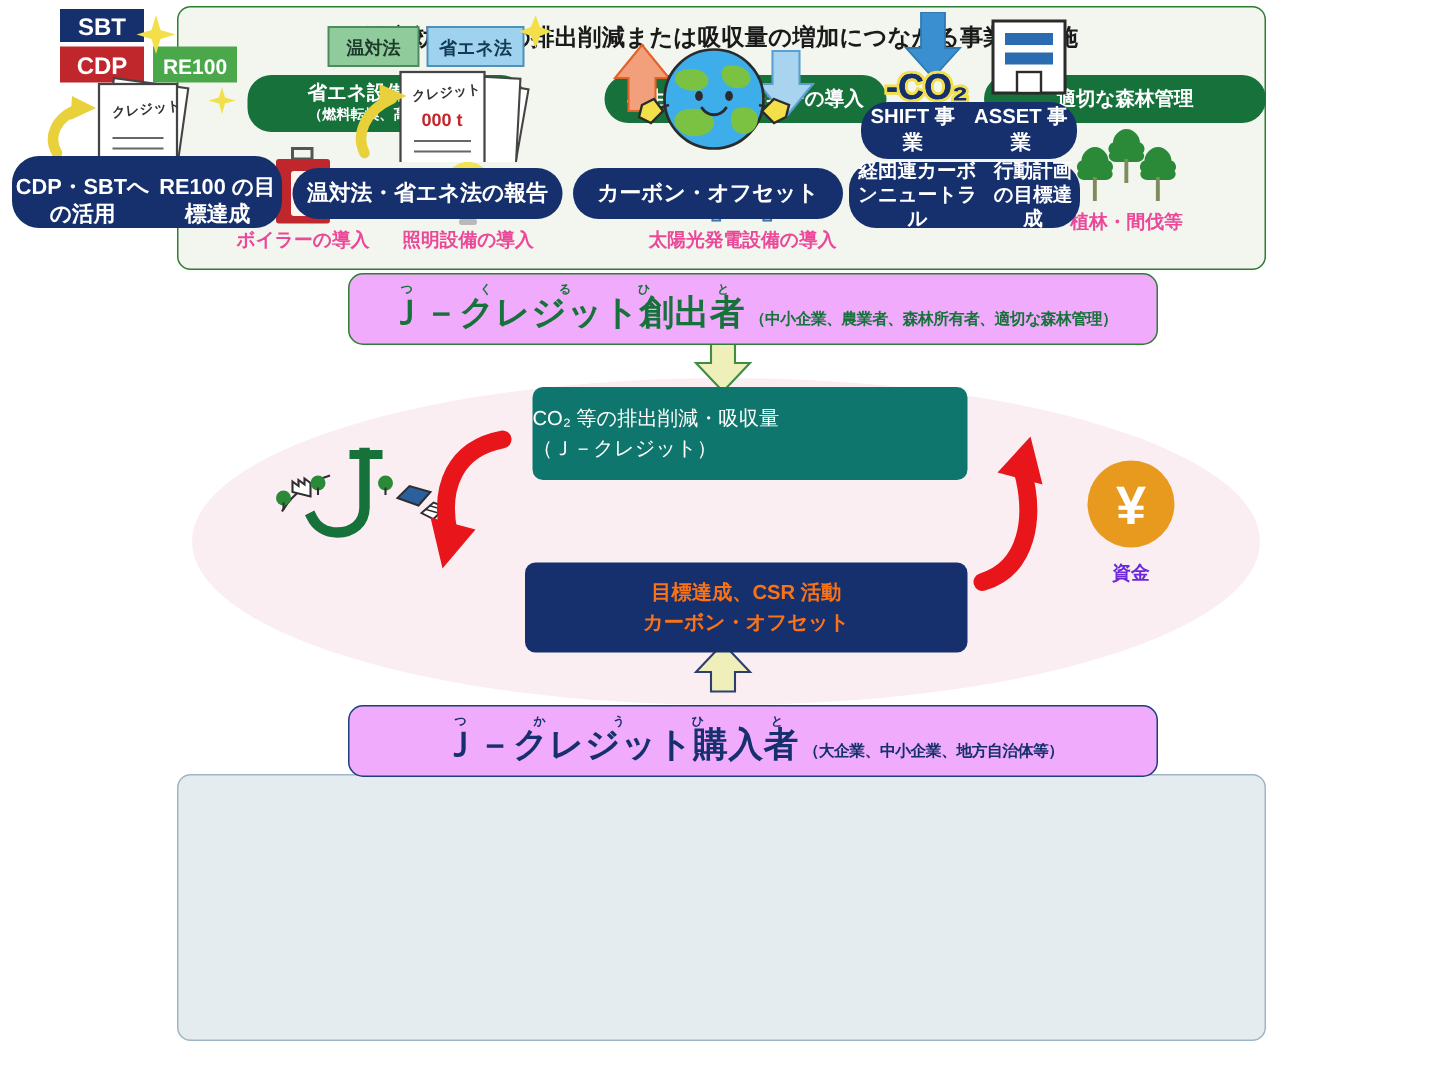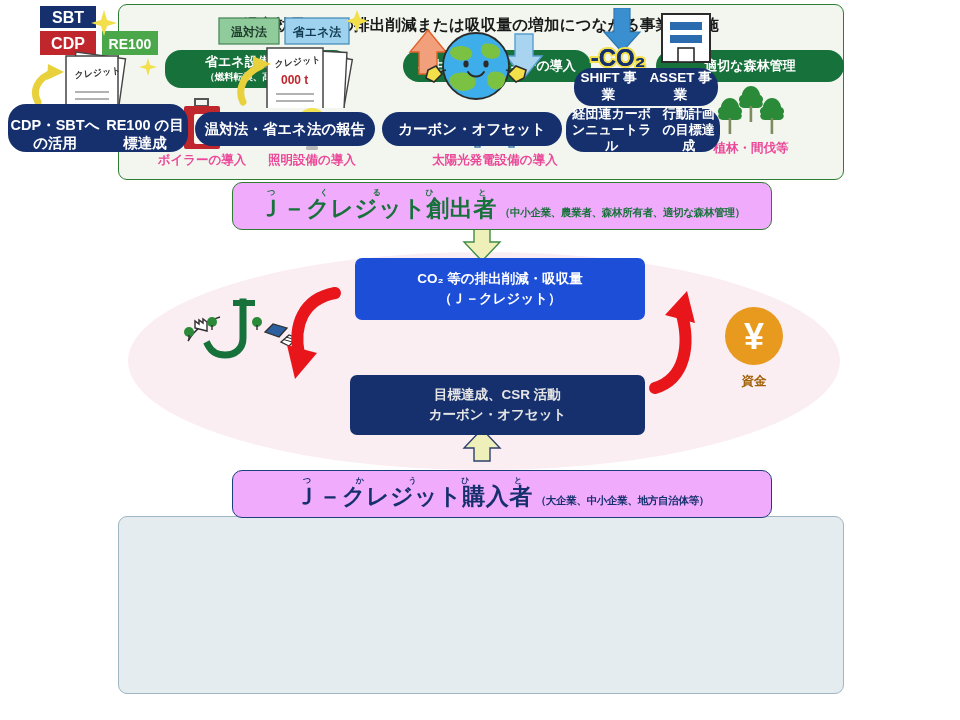--- a/index.html
+++ b/index.html
@@ -64,43 +64,43 @@
   #arrow-down-top{left:462px;top:228px;}
   #arrow-up-bottom{left:462px;top:428px;}
 
   
   #ellipse{
     position:absolute;left:128px;top:252px;width:712px;height:218px;
     background:#fbeef3;border-radius:50%;z-index:1;
   }
   #box-credit{
     position:absolute;left:355px;top:258px;width:290px;height:62px;
-    background:#1d4ed8;border-radius:7px;color:#fff;z-index:4;
-    display:flex;flex-direction:column;align-items:center;justify-content:center;
-    font-size:13.5px;font-weight:700;line-height:1.45;
+    background:#0f766e;border-radius:7px;color:#fff;z-index:4;
+    display:flex;flex-direction:column;align-items:flex-start;justify-content:center;
+    font-size:13.5px;font-weight:400;line-height:1.45;
   }
   #box-flow{
     position:absolute;left:400px;top:331px;width:200px;height:34px;
     background:#e8161b;border-radius:17px;color:#fff;z-index:4;
     display:flex;align-items:center;justify-content:center;
     font-size:16px;font-weight:700;letter-spacing:1px;
   }
   #box-goal{
     position:absolute;left:350px;top:375px;width:295px;height:60px;
-    background:#16306e;border-radius:7px;color:#e5e5e5;z-index:4;
+    background:#16306e;border-radius:7px;color:#f97316;z-index:4;
     display:flex;flex-direction:column;align-items:center;justify-content:center;
     font-size:13.5px;font-weight:700;line-height:1.45;
   }
   #red-arrow-left{position:absolute;left:283px;top:283px;z-index:5;}
   #red-arrow-right{position:absolute;left:633px;top:283px;z-index:5;}
 
   #jlogo-block{position:absolute;left:150px;top:298px;width:170px;text-align:center;z-index:4;}
   #jlogo-block .jl-label{font-size:13.5px;font-weight:700;color:#17713a;line-height:1.3;margin-top:2px;}
   #yen-block{position:absolute;left:708px;top:305px;width:92px;text-align:center;z-index:4;}
-  #yen-block .yen-label{font-size:12.5px;font-weight:700;color:#a16207;margin-top:2px;}
+  #yen-block .yen-label{font-size:12.5px;font-weight:700;color:#6d28d9;margin-top:2px;}
 
   
   #bottom-panel{
     position:absolute;left:118px;top:516px;width:726px;height:178px;
     background:#e4ecf0;border:1.5px solid #9fb6c4;border-radius:9px;
     box-sizing:border-box;
   }
   .navy-pill{
     position:absolute;background:#16306e;color:#fff;border-radius:18px;
     display:flex;flex-direction:row;align-items:center;justify-content:center;

